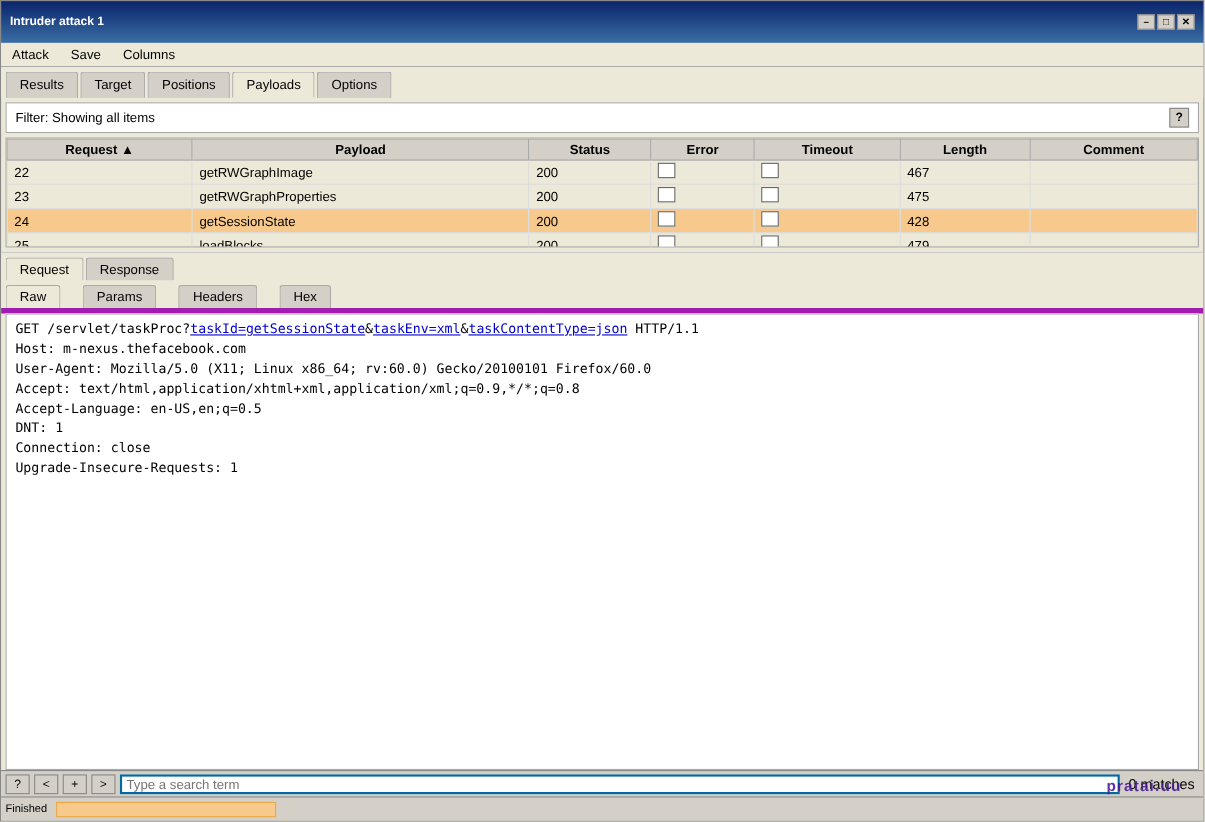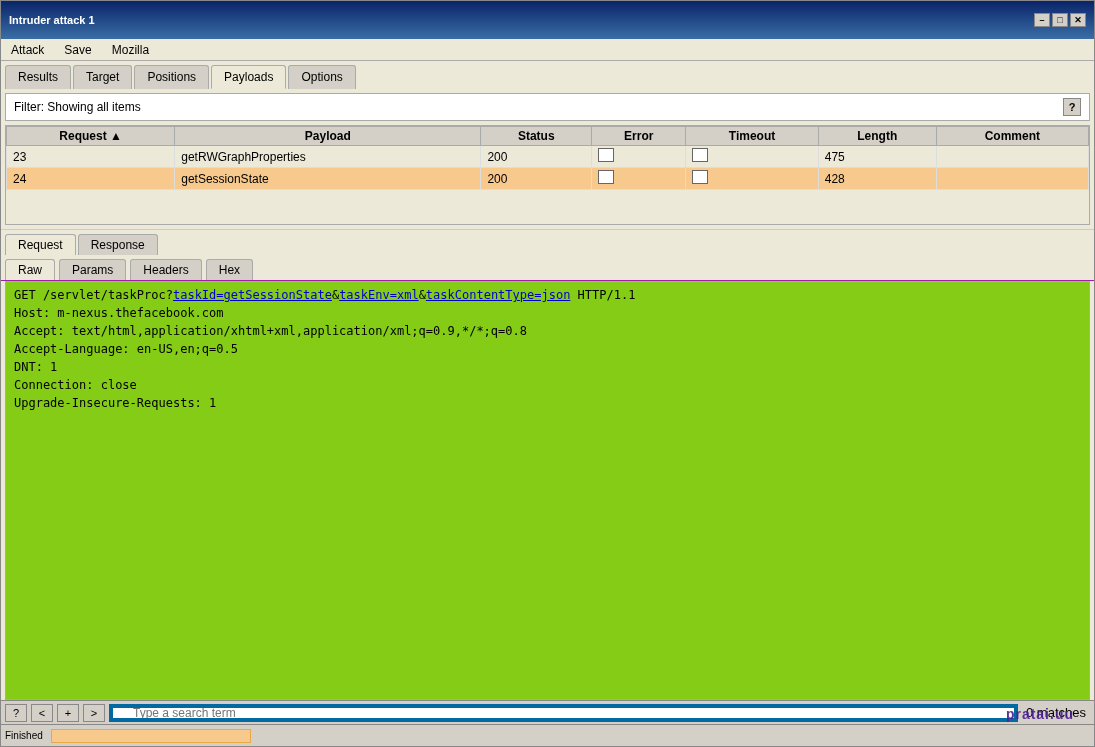--- a/index.html
+++ b/index.html
@@ -179,40 +179,40 @@
     }
 
     .req-tab.active {
       background: #ece9d8;
     }
 
     .sub-tabs-bar {
       background: #ece9d8;
       padding: 4px 4px 0 4px;
       display: flex;
-      gap: 4px;
-      border-bottom: 1px solid #a21caf;
+      gap: 20px;
+      border-bottom: 5px solid #a21caf;
     }
 
     .sub-tab {
       padding: 3px 12px;
       border: 1px solid #aaa;
       border-bottom: none;
       background: #d4d0c8;
       cursor: pointer;
       font-size: 12px;
       border-radius: 3px 3px 0 0;
     }
 
     .sub-tab.active {
       background: #ece9d8;
     }
 
     .content-area {
-      background: #84cc16;
+      background: #ffffff;
       margin: 0 4px;
       border: 1px solid #aaa;
       flex: 1;
       overflow-y: auto;
       padding: 4px 8px;
       font-size: 12px;
       font-family: monospace;
       line-height: 1.5;
     }
 
@@ -239,22 +239,22 @@
       display: flex;
       align-items: center;
       justify-content: center;
       cursor: pointer;
       font-size: 11px;
     }
 
     .search-input {
       flex: 1;
       height: 18px;
-      border: 4px solid #0369a1;
-      padding: 0 20px;
+      border: 2px solid #0369a1;
+      padding: 0 4px;
       font-size: 12px;
       background: white;
     }
 
     .matches-label {
       font-size: 13px;
       white-space: nowrap;
       padding: 0 4px;
     }
 
@@ -294,21 +294,21 @@
     <div class="title-bar-buttons">
       <div class="title-bar-btn">–</div>
       <div class="title-bar-btn">□</div>
       <div class="title-bar-btn">✕</div>
     </div>
   </div>
 
   <div class="menu-bar">
     <span class="menu-item">Attack</span>
     <span class="menu-item">Save</span>
-    <span class="menu-item">Mozilla</span>
+    <span class="menu-item">Columns</span>
   </div>
 
   <div class="tabs-bar">
     <div class="tab">Results</div>
     <div class="tab">Target</div>
     <div class="tab">Positions</div>
     <div class="tab active">Payloads</div>
     <div class="tab">Options</div>
   </div>
 
@@ -327,37 +327,55 @@
             <th>Payload</th>
             <th>Status</th>
             <th>Error</th>
             <th>Timeout</th>
             <th>Length</th>
             <th>Comment</th>
           </tr>
         </thead>
         <tbody>
           <tr>
+            <td>22</td>
+            <td>getRWGraphImage</td>
+            <td>200</td>
+            <td><span class="checkbox-cell"></span></td>
+            <td><span class="checkbox-cell"></span></td>
+            <td>467</td>
+            <td></td>
+          </tr>
+          <tr>
             <td>23</td>
             <td>getRWGraphProperties</td>
             <td>200</td>
             <td><span class="checkbox-cell"></span></td>
             <td><span class="checkbox-cell"></span></td>
             <td>475</td>
             <td></td>
           </tr>
           <tr class="selected">
             <td>24</td>
             <td>getSessionState</td>
             <td>200</td>
             <td><span class="checkbox-cell"></span></td>
             <td><span class="checkbox-cell"></span></td>
             <td>428</td>
             <td></td>
           </tr>
+          <tr>
+            <td>25</td>
+            <td>loadBlocks</td>
+            <td>200</td>
+            <td><span class="checkbox-cell"></span></td>
+            <td><span class="checkbox-cell"></span></td>
+            <td>479</td>
+            <td></td>
+          </tr>
         </tbody>
       </table>
     </div>
 
     <div class="request-response-tabs">
       <div class="req-tab active">Request</div>
       <div class="req-tab">Response</div>
     </div>
 
     <div class="sub-tabs-bar">
@@ -365,20 +383,21 @@
       <div class="sub-tab">Params</div>
       <div class="sub-tab">Headers</div>
       <div class="sub-tab">Hex</div>
     </div>
 
     <div class="content-area">
       <div>
         <span>GET /servlet/taskProc?</span><span class="link">taskId=getSessionState</span><span>&amp;</span><span class="link">taskEnv=xml</span><span>&amp;</span><span class="link">taskContentType=json</span><span> HTTP/1.1</span>
       </div>
       <div>Host: m-nexus.thefacebook.com</div>
+      <div>User-Agent: Mozilla/5.0 (X11; Linux x86_64; rv:60.0) Gecko/20100101 Firefox/60.0</div>
       <div>Accept: text/html,application/xhtml+xml,application/xml;q=0.9,*/*;q=0.8</div>
       <div>Accept-Language: en-US,en;q=0.5</div>
       <div>DNT: 1</div>
       <div>Connection: close</div>
       <div>Upgrade-Insecure-Requests: 1</div>
     </div>
 
     <div class="status-bar">
       <div class="status-btn">?</div>
       <div class="status-btn">&lt;</div>

